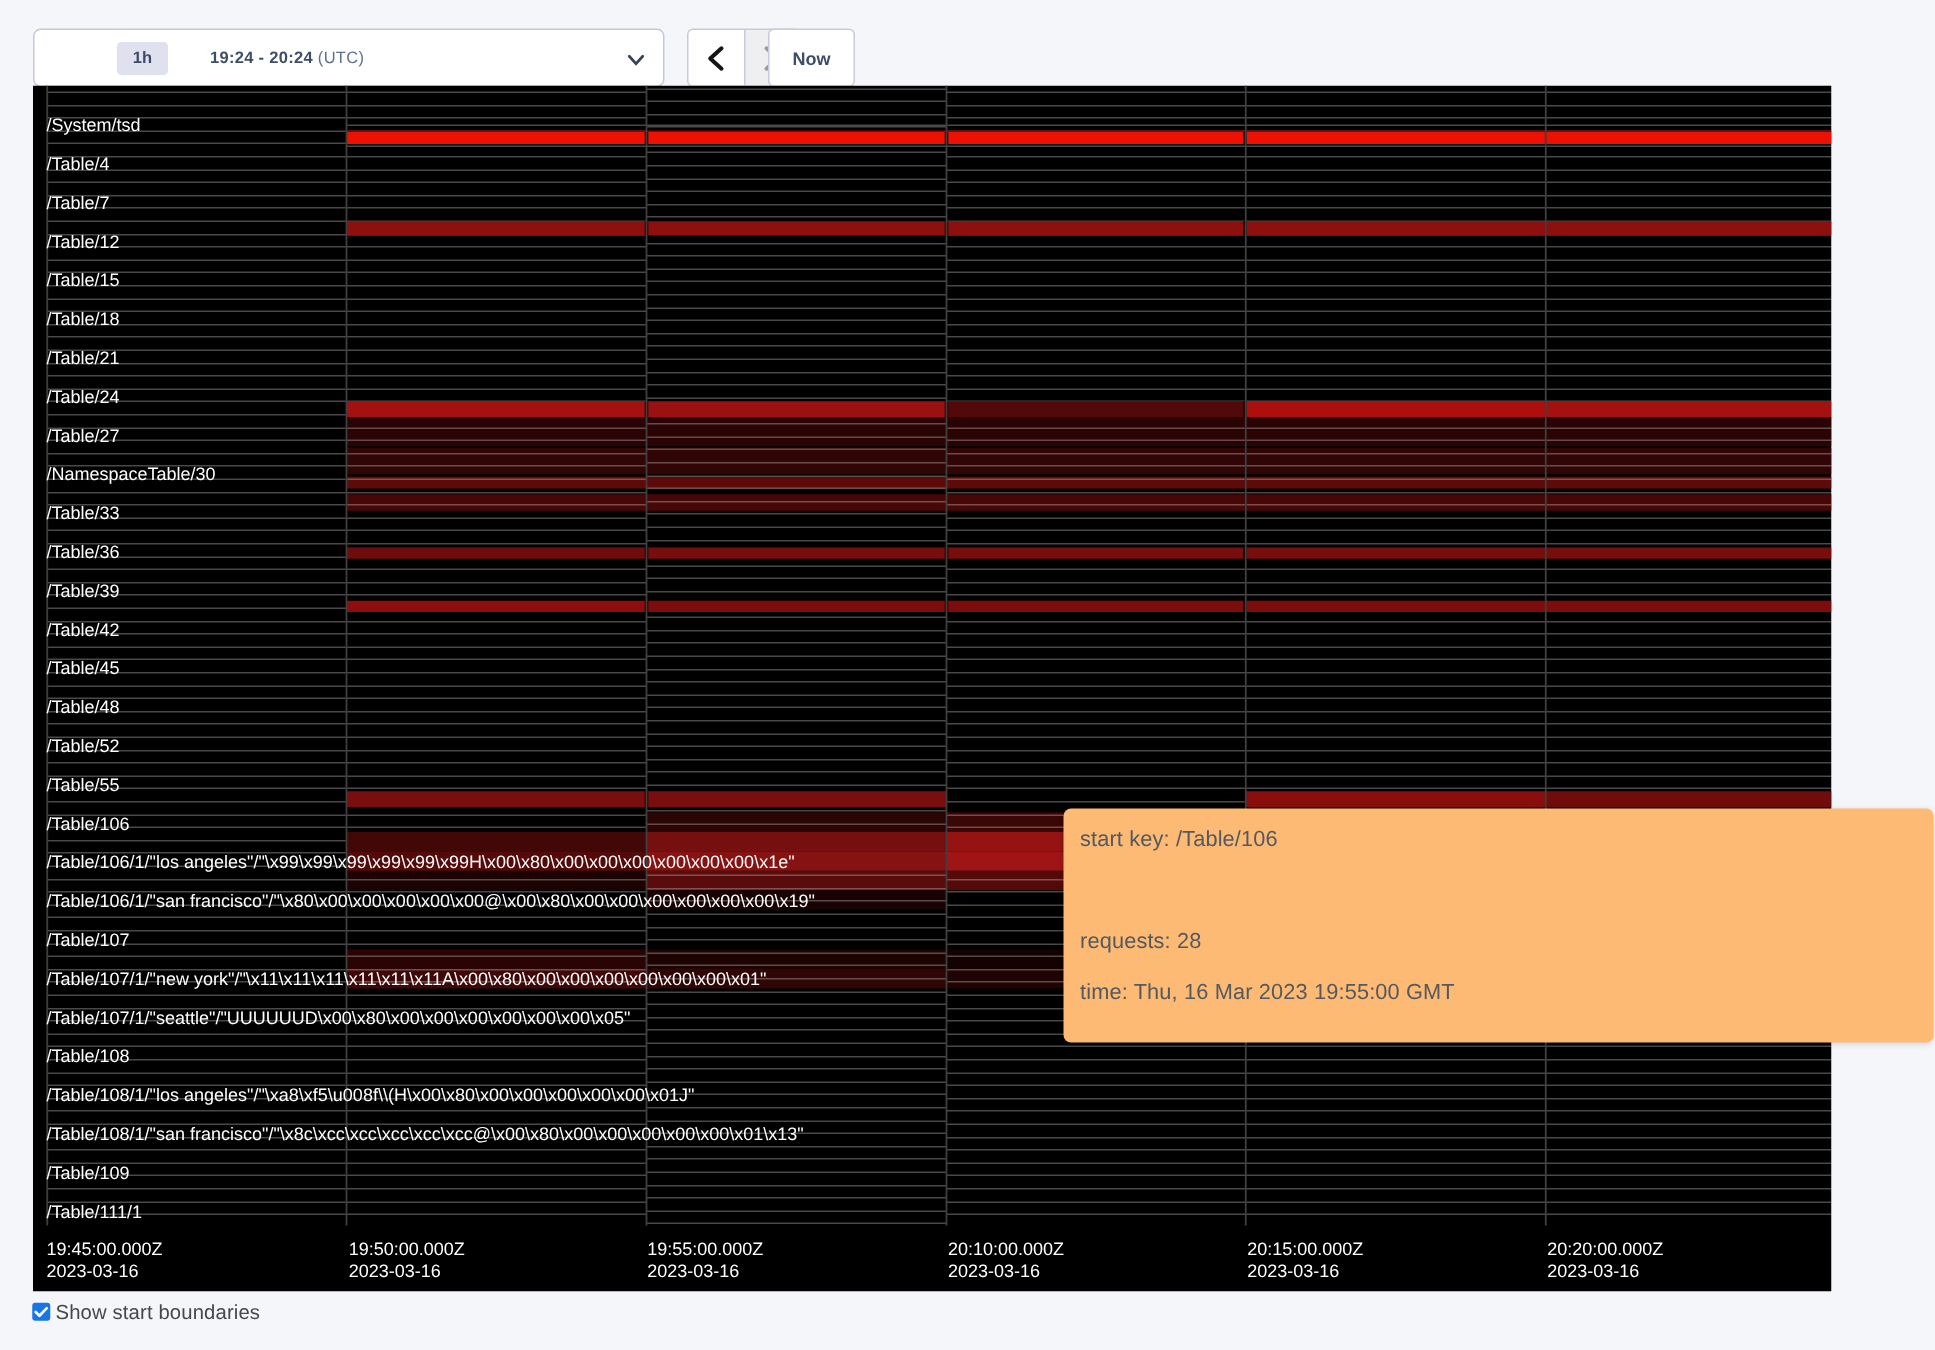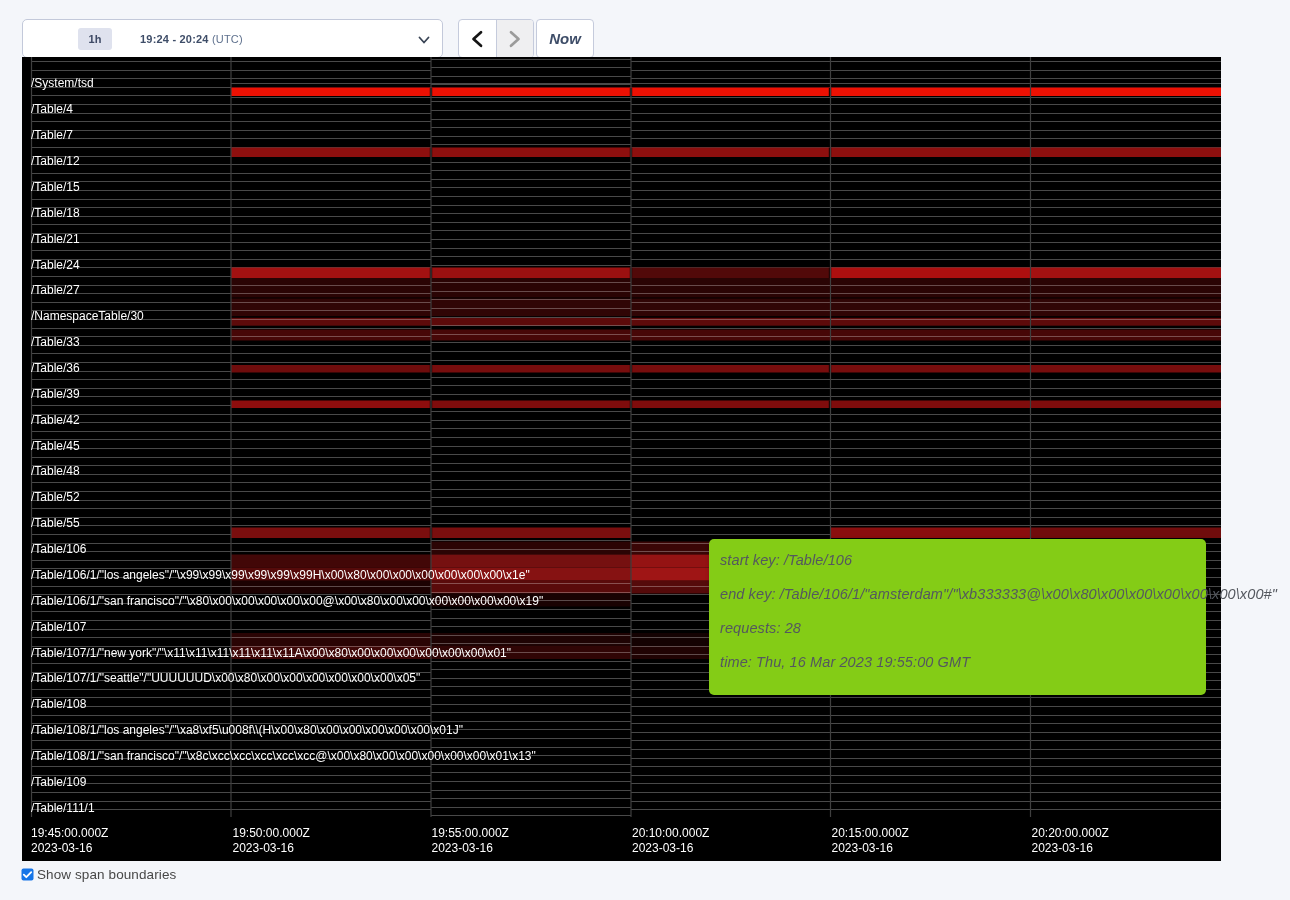--- a/index.html
+++ b/index.html
@@ -11,28 +11,28 @@
 .badge { margin-left:15px; background:#dfe2ee; border-radius:3px; width:34px; height:22px;
   display:flex; align-items:center; justify-content:center;
   font-size:11px; font-weight:bold; color:#3f4b66; }
 .trange { margin-left:28px; font-size:11px; font-weight:bold; color:#3e4d68; letter-spacing:0.2px;}
 .trange .utc { font-weight:normal; color:#5f718e; }
 .chev { position:absolute; right:11px; top:13px; }
 .btngrp { position:absolute; left:458px; top:19px; width:76px; height:39px;
   border:1px solid #c5cbdc; border-radius:4px; background:#ffffff; display:flex; overflow:hidden; }
 .btngrp .seg { width:38px; height:100%; display:flex; align-items:center; justify-content:center; }
 .btngrp .seg.dis { background:#efeff1; border-left:1px solid #c5cbdc; }
-.nowbtn { position:absolute; left:536px; top:19px; width:58px; height:39px;
+.nowbtn { position:absolute; left:512px; top:19px; width:58px; height:39px;
   border:1px solid #c5cbdc; border-radius:4px; background:#ffffff;
   display:flex; align-items:center; justify-content:center;
-  font-size:15px; font-weight:bold; color:#3e4d68;font-style:italic; }
+  font-size:12px; font-weight:bold; color:#3e4d68; }
 .canvas { position:absolute; left:22px; top:57px; }
-.tooltip { position:absolute; left:709px; top:539px; width:497px; height:156px;
-  background:#84cc16; border-radius:5px; box-shadow:0 1px 4px rgba(0,0,0,0.15);
-  font-size:14.5px; letter-spacing:0.1px; color:#54585f;font-style:italic; }
+.tooltip { position:absolute; left:709px; top:539px; width:580px; height:156px;
+  background:#fdba74; border-radius:5px; box-shadow:0 1px 4px rgba(0,0,0,0.15);
+  font-size:14.5px; letter-spacing:0.1px; color:#54585f; }
 .tooltip div { position:absolute; left:11px; white-space:nowrap; }
 .cbrow { position:absolute; left:21px; top:867px; display:flex; align-items:center; }
 .cbrow .lab { margin-left:3px; font-size:13.5px; letter-spacing:0.1px; color:#474747; }
 </style>
 </head>
 <body>
 <div class="selector">
   <div class="badge">1h</div>
   <div class="trange">19:24 - 20:24 <span class="utc">(UTC)</span></div>
   <svg class="chev" width="14" height="14" viewBox="0 0 14 14">
@@ -156,23 +156,22 @@
       <text x="610" y="779.5" font-size="12" fill="#ffffff">20:10:00.000Z</text>
       <text x="610" y="794.5" font-size="12" fill="#ffffff">2023-03-16</text>
       <text x="809.5" y="779.5" font-size="12" fill="#ffffff">20:15:00.000Z</text>
       <text x="809.5" y="794.5" font-size="12" fill="#ffffff">2023-03-16</text>
       <text x="1009.5" y="779.5" font-size="12" fill="#ffffff">20:20:00.000Z</text>
       <text x="1009.5" y="794.5" font-size="12" fill="#ffffff">2023-03-16</text>
     </g>
 </svg>
 <div class="tooltip">
   <div style="top:13px;">start key: /Table/106</div>
-  <div style="top:47px;">end key: /Table/106/1/"amsterdam"/"\xb333333@\x00\x80\x00\x00\x00\x00\x00\x00#"</div>
   <div style="top:81px;">requests: 28</div>
   <div style="top:115px;">time: Thu, 16 Mar 2023 19:55:00 GMT</div>
 </div>
 <div class="cbrow">
   <svg width="13" height="13" viewBox="0 0 13 13">
     <rect x="0.5" y="0.5" width="12" height="12" rx="2" fill="#1675e8"></rect>
     <path d="M2.8 6.7 L5.3 9.2 L10.2 4.1" stroke="#ffffff" stroke-width="1.8" fill="none" stroke-linecap="round" stroke-linejoin="round"></path>
   </svg>
-  <div class="lab">Show span boundaries</div>
+  <div class="lab">Show start boundaries</div>
 </div>
 
 </body></html>

